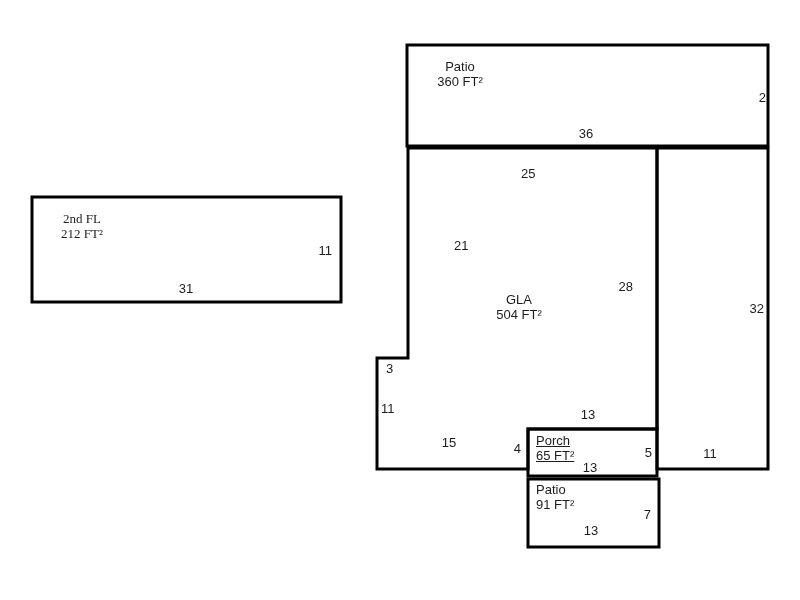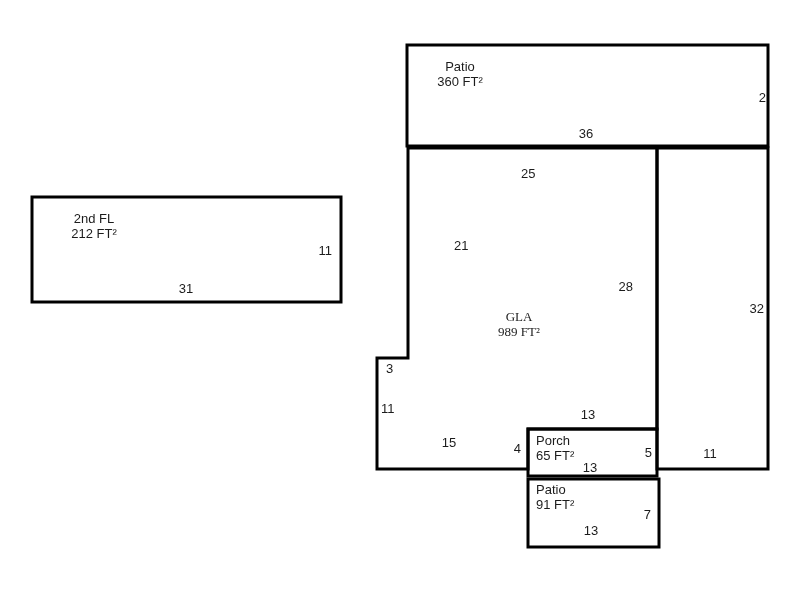--- a/index.html
+++ b/index.html
@@ -36,44 +36,44 @@
     <rect x="32" y="197" width="309" height="105" fill="none" stroke-width="3" stroke="#000000"></rect>
   </svg>
 
   <div class="lbl c" style="left:428px;top:59px;width:64px;">
     <span>Patio</span>
     <span>360 FT²</span>
   </div>
   <div class="lbl r" style="left:736px;top:90px;width:30px;">2</div>
   <div class="lbl c" style="left:570px;top:126px;width:32px;">36</div>
 
-  <div class="lbl c" style="left:64px;top:211px;width:60px;">
+  <div class="lbl c" style="left:52px;top:211px;width:60px;font-family:Liberation Serif, serif;">
     <span>2nd FL</span>
     <span>212 FT²</span>
   </div>
   <div class="lbl r" style="left:302px;top:243px;width:30px;">11</div>
   <div class="lbl c" style="left:170px;top:281px;width:32px;">31</div>
 
   <div class="lbl" style="left:521px;top:150px;margin-top:16px;">25</div>
   <div class="lbl" style="left:410px;top:238px;padding-left:44px;">21</div>
-  <div class="lbl c" style="left:487px;top:309px;width:64px;font-family:Liberation Serif, serif;">
+  <div class="lbl c" style="left:487px;top:292px;width:64px;">
     <span>GLA</span>
-    <span>989 FT²</span>
+    <span>504 FT²</span>
   </div>
   <div class="lbl r" style="left:603px;top:279px;width:30px;">28</div>
   <div class="lbl" style="left:386px;top:361px;">3</div>
   <div class="lbl" style="left:381px;top:401px;">11</div>
   <div class="lbl c" style="left:433px;top:435px;width:32px;">15</div>
   <div class="lbl r" style="left:491px;top:441px;width:30px;">4</div>
 
   <div class="lbl r" style="left:734px;top:301px;width:30px;">32</div>
   <div class="lbl c" style="left:694px;top:446px;width:32px;">11</div>
 
   <div class="lbl c" style="left:572px;top:407px;width:32px;">13</div>
-  <div class="lbl" style="left:536px;top:433px;">
+  <div class="lbl" style="left:536px;top:433px;text-decoration:underline;">
     <span>Porch</span>
     <span>65 FT²</span>
   </div>
   <div class="lbl r" style="left:622px;top:445px;width:30px;">5</div>
   <div class="lbl c" style="left:574px;top:460px;width:32px;">13</div>
 
   <div class="lbl" style="left:536px;top:482px;">
     <span>Patio</span>
     <span>91 FT²</span>
   </div>

